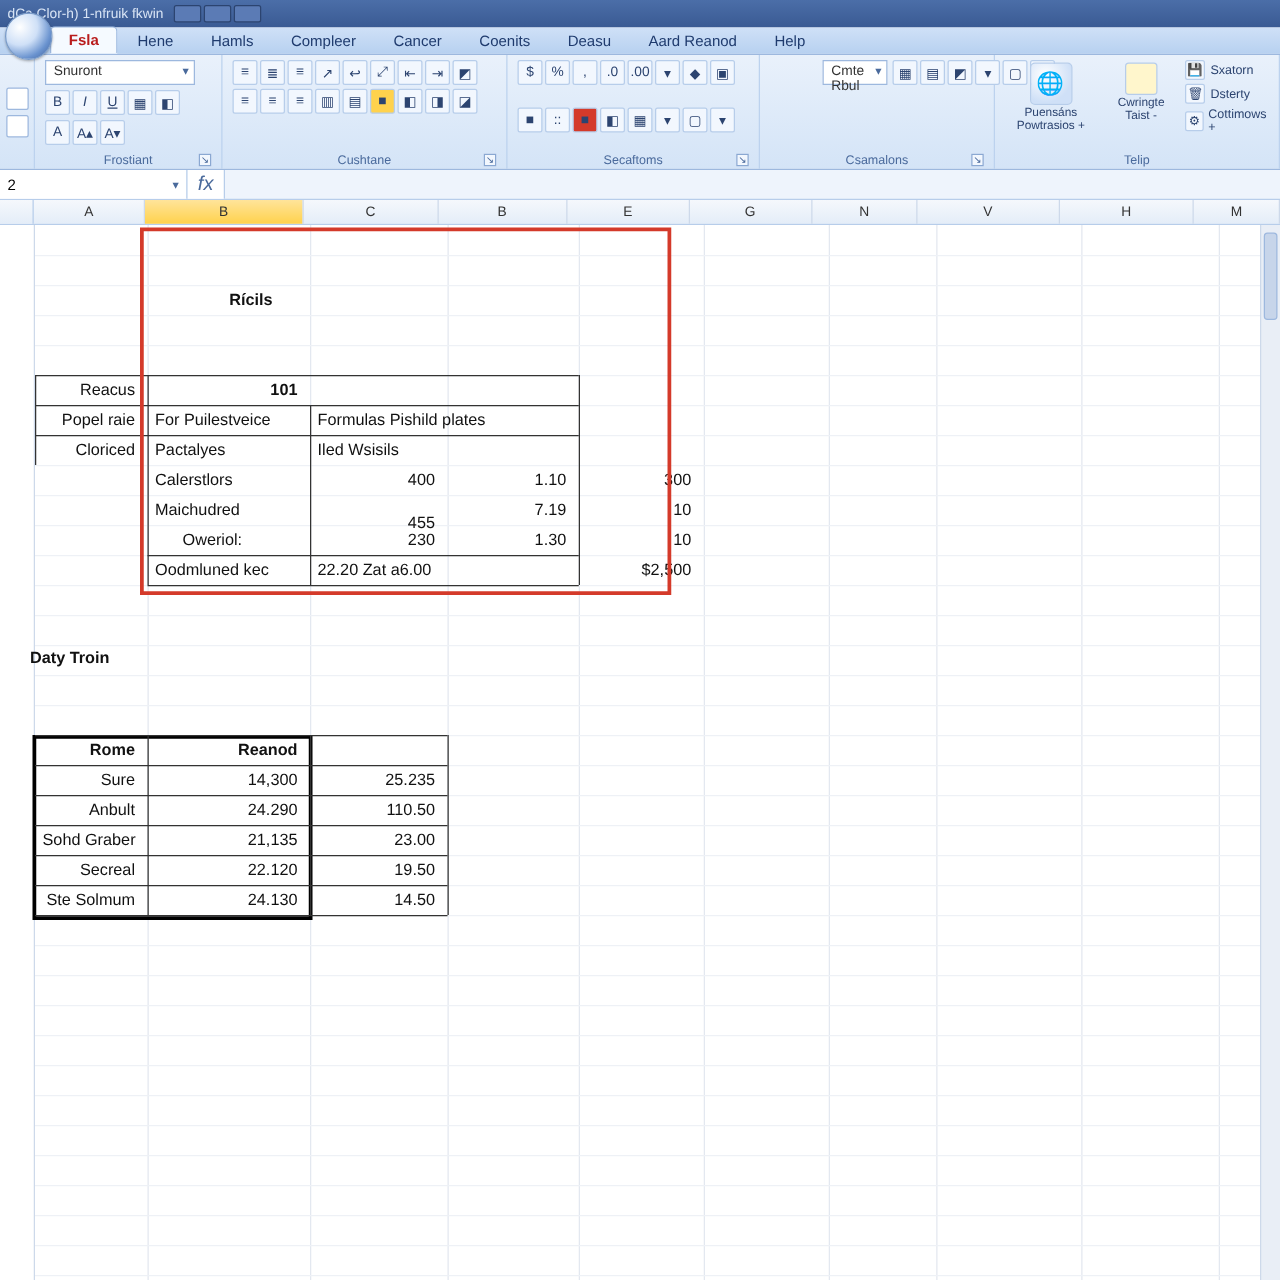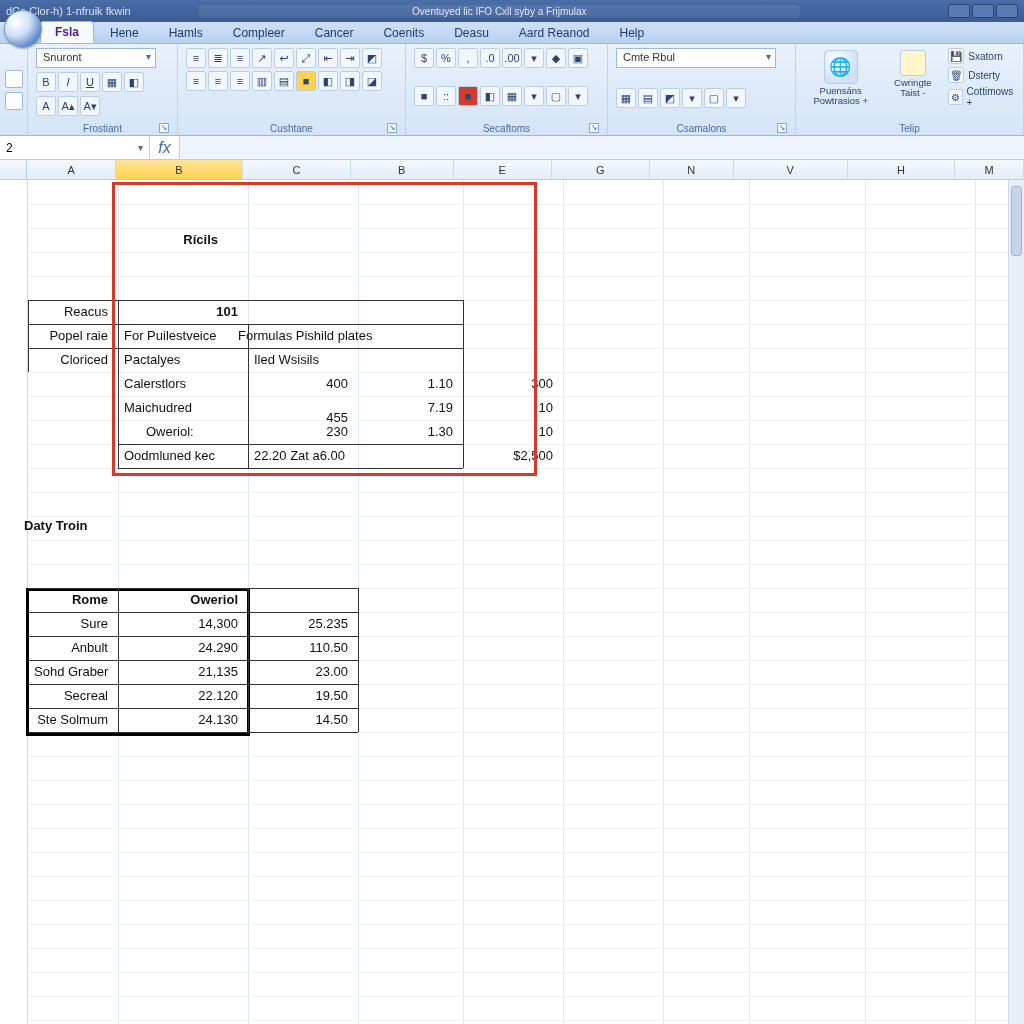--- a/index.html
+++ b/index.html
@@ -19,21 +19,21 @@
 
   
   .tabrow {
     height: 22px;
     background: linear-gradient(#cfe0f7, #b7d1f0);
     border-bottom: 1px solid #9db8de;
     display: flex; align-items: flex-end; padding-left: 40px; gap: 2px;
     font-size: 12px;
   }
   .tab { padding: 3px 14px; color: #1f3b6e; cursor: default; border-radius: 4px 4px 0 0; }
-  .tab.active { background: #f5faff; border: 1px solid #9db8de; border-bottom: 1px solid #f5faff; font-weight: 600; color: #4c1d95; margin-top: 47px; }
+  .tab.active { background: #f5faff; border: 1px solid #9db8de; border-bottom: 1px solid #f5faff; font-weight: 600; color: #b91c1c; margin-top: 47px; }
 
   
   .office-btn {
     position: absolute; left: 4px; top: 10px; width: 38px; height: 38px;
     border-radius: 50%;
     background: radial-gradient(circle at 30% 30%, #fff, #cfe0f7 40%, #6a93cf 70%, #3a5a93);
     border: 1px solid #7a9bc8;
     box-shadow: 0 1px 2px rgba(0,0,0,.3);
   }
 
@@ -106,21 +106,20 @@
 
   
   .vscroll { position:absolute; right:0; top:0; bottom:0; width:16px; background:#e9eef6; border-left:1px solid #cdd9ea;}
   .vscroll .thumb{ position:absolute; left:2px; right:2px; top:6px; height:70px; background:#c7d5ea; border:1px solid #9db8de; border-radius:3px;}
 </style>
 </head>
 <body>
 
 <div class="titlebar">
   <span class="doc">dCa Clor-h)  1-nfruik fkwin</span>
-  <span class="center">Oventuyed lic IFO Cxll syby a Frijmulax</span>
   <div class="winbtns">
     <div class="winbtn"></div>
     <div class="winbtn"></div>
     <div class="winbtn"></div>
   </div>
 </div>
 
 <div class="office-btn"></div>
 
 <div class="tabrow" id="tabrow">
@@ -212,21 +211,21 @@
         <div class="iconbtn">▦</div>
         <div class="iconbtn">▾</div>
         <div class="iconbtn">▢</div>
         <div class="iconbtn">▾</div>
       </div>
     </div>
     <div class="label"><span>Secaftoms</span><span class="launcher">↘</span></div>
   </div>
 
   <div class="group" style="width:188px">
-    <div class="body" style="flex-direction:column; gap:20px;">
+    <div class="body" style="flex-direction:row; gap:4px;margin-left:42px;">
       <div class="combo" style="width:160px">Cmte Rbul</div>
       <div class="iconrow">
         <div class="iconbtn">▦</div>
         <div class="iconbtn">▤</div>
         <div class="iconbtn">◩</div>
         <div class="iconbtn">▾</div>
         <div class="iconbtn">▢</div>
         <div class="iconbtn">▾</div>
       </div>
     </div>
@@ -332,21 +331,21 @@
       <div class="h" style="top: 816px;"></div>
       <div class="h" style="top: 840px;"></div>
     </div>
   <div class="rownums"></div>
   <div class="content" id="content">
       <div class="cell b" style="left: 0px; top: 50px; width: 196px; text-align: right;">Rícils</div>
       <div class="cell r" style="left: 0px; top: 122px; width: 86px;">Reacus</div>
       <div class="cell b r" style="left: 90px; top: 122px; width: 126px;">101</div>
       <div class="cell r" style="left: 0px; top: 146px; width: 86px;">Popel raie</div>
       <div class="cell" style="left: 90px; top: 146px; width: 126px;">For Puilestveice</div>
-      <div class="cell" style="left: 204px; top: 146px; width: 236px;">Formulas Pishild plates</div>
+      <div class="cell" style="left: 220px; top: 146px; width: 236px;">Formulas Pishild plates</div>
       <div class="cell r" style="left: 0px; top: 170px; width: 86px;">Cloriced</div>
       <div class="cell" style="left: 90px; top: 170px; width: 126px;">Pactalyes</div>
       <div class="cell" style="left: 220px; top: 170px; width: 216px;">Iled Wsisils</div>
       <div class="cell" style="left: 90px; top: 194px; width: 126px;">Calerstlors</div>
       <div class="cell r" style="left: 220px; top: 194px; width: 106px;">400</div>
       <div class="cell r" style="left: 330px; top: 194px; width: 101px;">1.10</div>
       <div class="cell r" style="left: 435px; top: 194px; width: 96px;">300</div>
       <div class="cell" style="left: 90px; top: 218px; width: 126px;">Maichudred</div>
       <div class="cell r" style="left: 220px; top: 228px; width: 106px;">455</div>
       <div class="cell r" style="left: 330px; top: 218px; width: 101px;">7.19</div>
@@ -364,21 +363,21 @@
       <div class="thin-h" style="left: 90px; top: 288px; width: 345px;"></div>
       <div class="thin-v" style="left: 90px; top: 120px; height: 168px;"></div>
       <div class="thin-v" style="left: 220px; top: 144px; height: 144px;"></div>
       <div class="thin-v" style="left: 435px; top: 120px; height: 168px;"></div>
       <div class="thin-v" style="left: 0px; top: 120px; height: 72px;"></div>
       <div class="thin-h" style="left: 90px; top: 264px; width: 345px;"></div>
       <div class="redbox" style="left: 84px; top: 2px; width: 425px; height: 294px;"></div>
       <div class="cell" style="left: 0px; top: 314px; width: 86px;"></div>
       <div class="cell b" style="left: -10px; top: 336px; width: 200px;">Daty Troin</div>
       <div class="cell r b" style="left: 0px; top: 410px; width: 86px;">Rome</div>
-      <div class="cell r b" style="left: 90px; top: 410px; width: 126px;">Oweriol</div>
+      <div class="cell r b" style="left: 90px; top: 410px; width: 126px;">Reanod</div>
       <div class="cell r" style="left: 0px; top: 434px; width: 86px;">Sure</div>
       <div class="cell r" style="left: 90px; top: 434px; width: 126px;">14,300</div>
       <div class="cell r" style="left: 220px; top: 434px; width: 106px;">25.235</div>
       <div class="cell r" style="left: 0px; top: 458px; width: 86px;">Anbult</div>
       <div class="cell r" style="left: 90px; top: 458px; width: 126px;">24.290</div>
       <div class="cell r" style="left: 220px; top: 458px; width: 106px;">110.50</div>
       <div class="cell r" style="left: 0px; top: 482px; width: 86px;">Sohd Graber</div>
       <div class="cell r" style="left: 90px; top: 482px; width: 126px;">21,135</div>
       <div class="cell r" style="left: 220px; top: 482px; width: 106px;">23.00</div>
       <div class="cell r" style="left: 0px; top: 506px; width: 86px;">Secreal</div>

